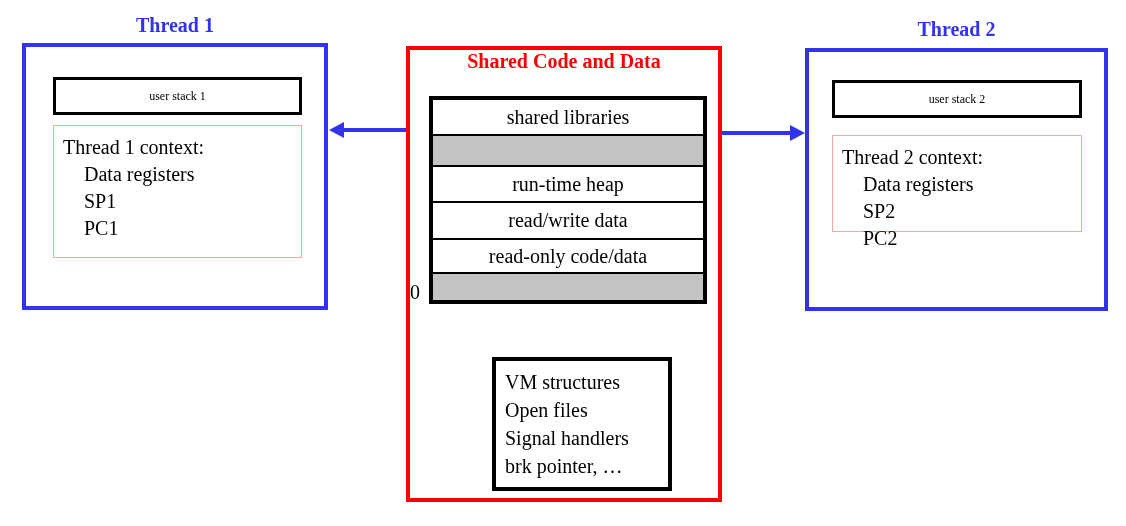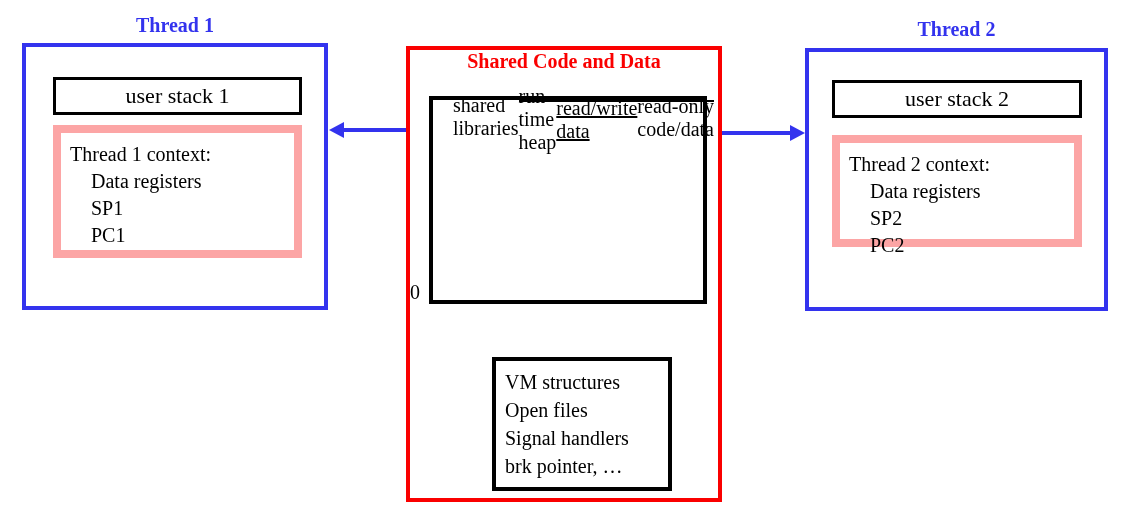--- a/index.html
+++ b/index.html
@@ -13,30 +13,30 @@
   
   .title { font-weight:bold; font-size:20px; line-height:24px; text-align:center;font-family:Liberation Serif, serif; }
   .blue-text { color:var(--blue,#3333ee); }
   .red-text  { color:var(--red,#fa0000); }
 
   
   .blue-box { border:4px solid var(--blue,#3333ee); background:#fff; }
   .red-box  { border:4px solid var(--red,#fa0000); background:#fff; }
 
   
-  .inner-box { border:3px solid #000; background:#fff; display:flex; align-items:center; justify-content:center; font-size:22px; }
-  .ctx-box   { border:8px solid #fca5a5; background:#fff; font-size:20px; line-height:27px; padding:8px 4px 0 9px; display:block; }
+  .inner-box { border:3px solid #000; background:#fff; display:flex; align-items:center; justify-content:center; font-size:12px; }
+  .ctx-box   { border:1px solid #fca5a5; background:#fff; font-size:20px; line-height:27px; padding:8px 4px 0 9px; display:block; }
   .ctx-item  { padding-left:21px; }
 
   
-  .stack { border:4px solid #000; background:#fff; display:flex; flex-direction:row;padding-left:20px; }
+  .stack { border:4px solid #000; background:#fff; display:flex; flex-direction:column; }
   .mrow  { display:flex; align-items:center; justify-content:center; font-size:20px; }
   .mrow + .mrow { border-top:2px solid #000; }
   .mrow.gray { background:var(--gray,#c3c3c3); }
-  .h34 { height:34px; } .h29 { height:29px; } .h35 { height:35px;text-decoration:underline; } .h32 { height:32px; }
+  .h34 { height:34px; } .h29 { height:29px; } .h35 { height:35px; } .h32 { height:32px; }
   .hfill { flex:1 1 auto; }
 
   .zero { font-size:20px; line-height:20px; }
 
   .kernel-box { border:4px solid #000; background:#fff; font-size:20px; line-height:28px; padding:7px 4px 0 9px; }
 
   
   .shaft { background:var(--blue,#3333ee); height:4px; }
   .head-left {
     width:0; height:0;
@@ -99,20 +99,20 @@
     <div class="abs shaft" style="left:722px; top:131px; width:70px;"></div>
     <div class="abs head-right" style="left:790px; top:125px;"></div>
   </div>
 
   <div class="abs title blue-text" style="left:805px; top:17px; width:303px;">Thread 2</div>
 
   <div class="abs blue-box" style="left:805px; top:48px; width:303px; height:263px;"></div>
 
   <div class="abs inner-box" style="left:832px; top:80px; width:250px; height:38px;">user stack 2</div>
 
-  <div class="abs ctx-box" style="left:832px; top:135px; width:250px; height:112px;">
+  <div class="abs ctx-box" style="left:832px; top:135px; width:250px; height:97px;">
     <div>Thread 2 context:</div>
     <div class="ctx-item">Data registers</div>
     <div class="ctx-item">SP2</div>
     <div class="ctx-item">PC2</div>
   </div>
 
 </div>
 
 </body></html>

